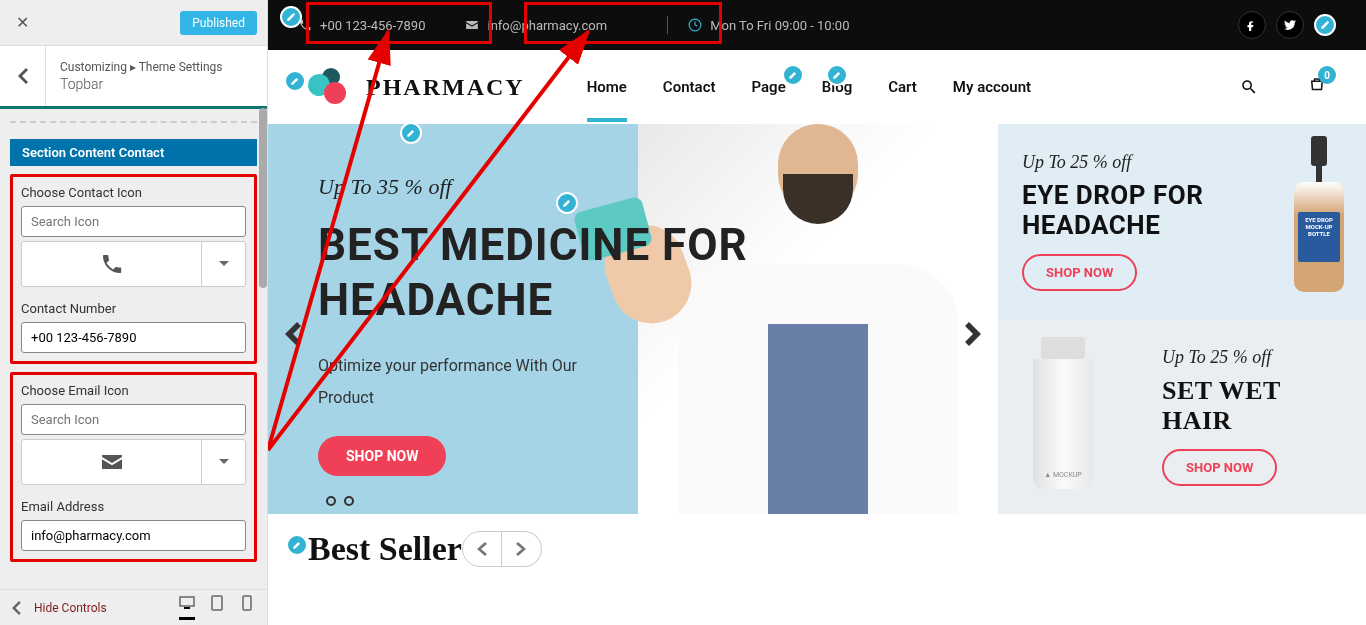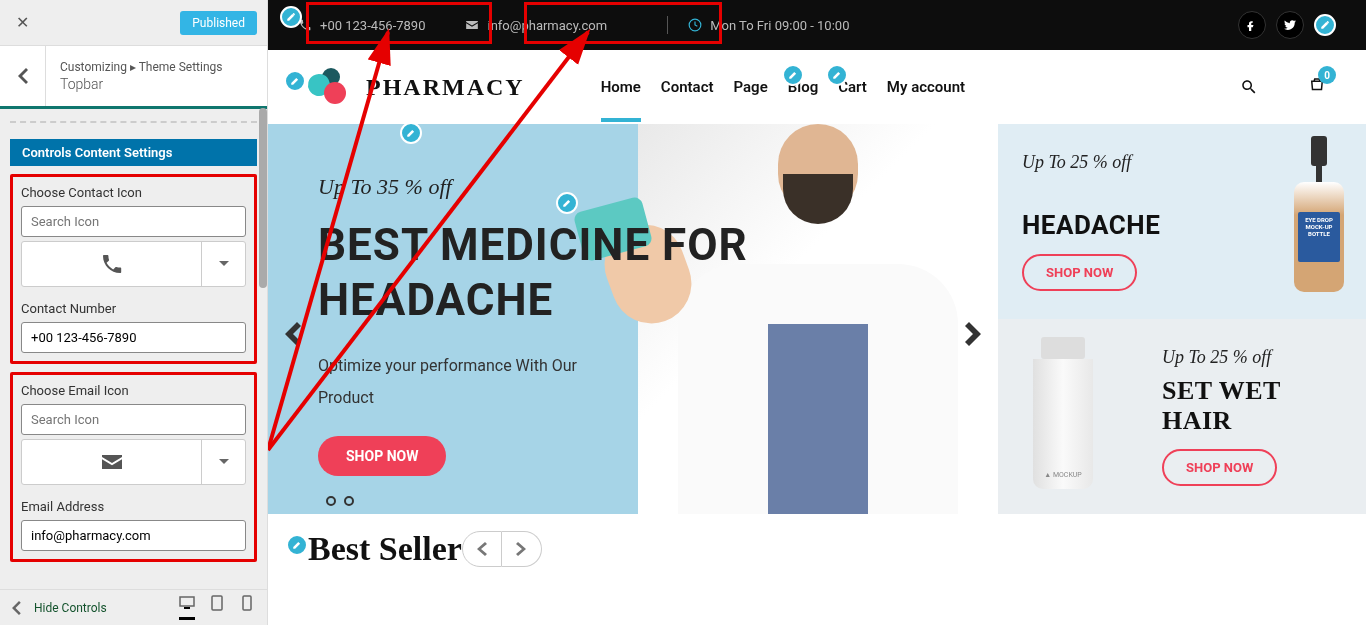--- a/index.html
+++ b/index.html
@@ -25,21 +25,21 @@
 .text-input { width: 100%; padding: 7px 9px; border: 1px solid #888; border-radius: 3px; font-size: 13px; background: #fff; }
 .icon-picker { display: flex; margin-top: 4px; border: 1px solid #ccc; border-radius: 3px; overflow: hidden; background: #fff; }
 .icon-picker .icon-display { flex: 1; display: flex; align-items: center; justify-content: center; padding: 10px; }
 .icon-picker .icon-display svg { width: 24px; height: 24px; fill: #555; }
 .icon-picker .dropdown-arrow { width: 44px; display: flex; align-items: center; justify-content: center; border-left: 1px solid #ccc; cursor: pointer; }
 .icon-picker .dropdown-arrow svg { width: 12px; height: 12px; fill: #666; }
 
 .red-box { border: 3px solid #e50000; padding: 8px; margin-bottom: 8px; border-radius: 2px; }
 
 .customizer-footer { height: 36px; border-top: 1px solid #ddd; background: #eee; display: flex; align-items: center; justify-content: space-between; padding: 0 12px; }
-.hide-controls { display: flex; align-items: center; gap: 8px; font-size: 12px; color: #14532d; cursor: pointer; }
+.hide-controls { display: flex; align-items: center; gap: 8px; font-size: 12px; color: #7f1d1d; cursor: pointer; }
 .hide-controls svg { width: 14px; height: 14px; fill: #666; }
 .device-icons { display: flex; gap: 14px; }
 .device-icons span { cursor: pointer; color: #666; }
 .device-icons svg { width: 16px; height: 16px; fill: #666; }
 .device-icons .active svg { fill: #000; }
 .device-icons .active { border-bottom: 3px solid #000; padding-bottom: 2px; }
 
 .scroll-indicator { position: absolute; right: 0; top: 108px; width: 8px; height: 180px; background: #aaa; border-radius: 4px; }
 
 
@@ -62,21 +62,21 @@
 .edit-badge svg { width: 10px; height: 10px; fill: #fff; }
 
 
 .main-nav { height: 74px; background: #fff; display: flex; align-items: center; padding: 0 40px; gap: 40px; position: relative; }
 .logo { display: flex; align-items: center; gap: 10px; }
 .logo-icon { width: 48px; height: 38px; position: relative; }
 .logo-icon .pill1 { position: absolute; width: 22px; height: 22px; border-radius: 50%; background: #38c4c4; left: 0; top: 6px; transform: rotate(-30deg); }
 .logo-icon .pill2 { position: absolute; width: 22px; height: 22px; border-radius: 50%; background: #ef4058; left: 16px; top: 14px; }
 .logo-icon .pilltop { position: absolute; width: 18px; height: 18px; border-radius: 50%; background: #1b595f; left: 14px; top: 0; }
 .logo-text { font-family: Georgia, serif; font-weight: 900; font-size: 24px; letter-spacing: 2px; color: #111; }
-.nav-links { display: flex; gap: 20px; margin-left: 36px; align-items: flex-end; }
+.nav-links { display: flex; gap: 36px; margin-left: 22px; align-items: flex-end; }
 .nav-links a { color: #111; text-decoration: none; font-weight: 600; font-size: 15px; position: relative; }
 .nav-links a.active::after { content: ''; position: absolute; bottom: -26px; left: 0; width: 40px; height: 4px; background: #33b3d4; }
 .nav-right { margin-left: auto; display: flex; align-items: center; gap: 50px; }
 .nav-right svg { width: 18px; height: 18px; fill: #111; cursor: pointer; }
 .cart-icon { position: relative; }
 .cart-badge { position: absolute; top: -10px; right: -10px; width: 18px; height: 18px; border-radius: 50%; background: #33b3d4; color: #fff; font-size: 10px; display: flex; align-items: center; justify-content: center; font-weight: bold; }
 
 
 .hero-row { display: flex; height: 390px; }
 .hero-main { flex: 1; background: #a6d4e7; position: relative; overflow: hidden; }
@@ -145,21 +145,21 @@
       <svg viewBox="0 0 10 16">
           <path d="M8 0 L0 8 L8 16 L10 14 L4 8 L10 2 Z" fill="#555"></path>
         </svg>
     </div>
     <div class="breadcrumb-text">
       <div class="breadcrumb-path">Customizing ▸ Theme Settings</div>
       <div class="breadcrumb-title">Topbar</div>
     </div>
   </div>
   <div class="dashed-box"></div>
-  <div class="section-label">Controls Content Settings</div>
+  <div class="section-label">Section Content Contact</div>
 
   <div class="customizer-content">
     <div class="red-box">
       <div class="field-group">
         <label class="field-label">Choose Contact Icon</label>
         <input class="text-input" type="text" placeholder="Search Icon" style="">
         <div class="icon-picker">
           <div class="icon-display">
             <svg viewBox="0 0 24 24">
                 <path d="M6.6 10.8c1.4 2.8 3.8 5.2 6.6 6.6l2.2-2.2c.3-.3.7-.4 1-.2 1.2.4 2.5.6 3.8.6.6 0 1 .4 1 1V20c0 .6-.4 1-1 1C10.6 21 3 13.4 3 4c0-.6.4-1 1-1h3.4c.6 0 1 .4 1 1 0 1.3.2 2.6.6 3.8.1.4 0 .8-.2 1l-2.2 2z"></path>
@@ -364,21 +364,21 @@
           </svg>
         </div>
       <div class="slider-dots">
         <span></span>
         <span></span>
       </div>
     </div>
     <div class="hero-side">
       <div class="side-card side-card-1">
         <div class="side-sub">Up To 25 % off</div>
-        <div class="side-title"><br><span>HEADACHE</span></div>
+        <div class="side-title"><span>EYE DROP FOR</span><br><span>HEADACHE</span></div>
         <button class="side-btn">SHOP NOW</button>
         <div class="side-product-1">
           <div class="bottle-cap"></div>
             <div class="bottle-dropper"></div>
           <div class="bottle-body">
               <div class="bottle-label">EYE DROP MOCK-UP BOTTLE</div>
             </div>
         </div>
       </div>
       <div class="side-card side-card-2">

